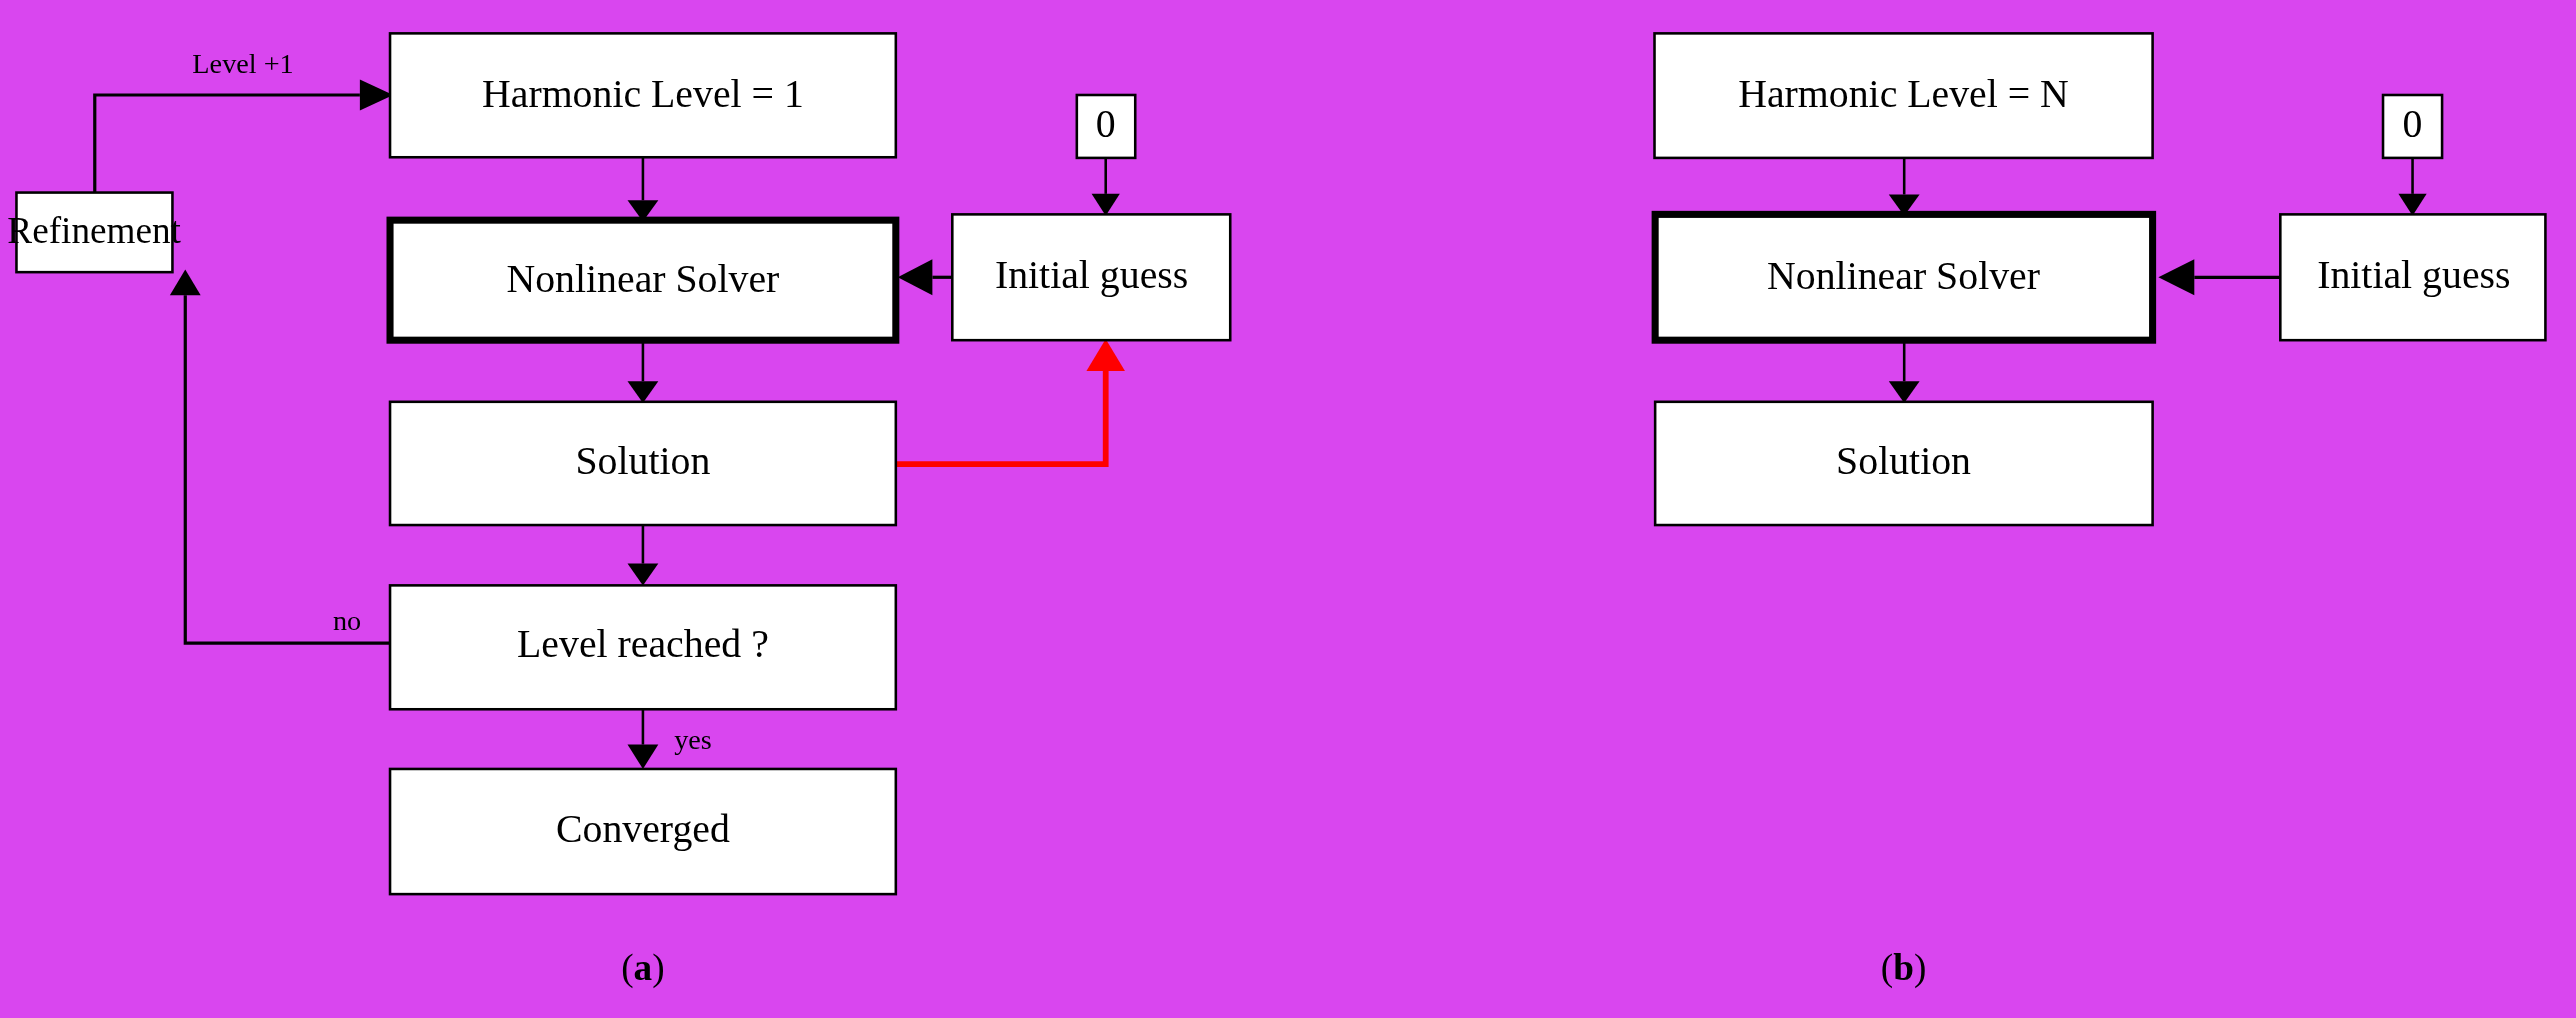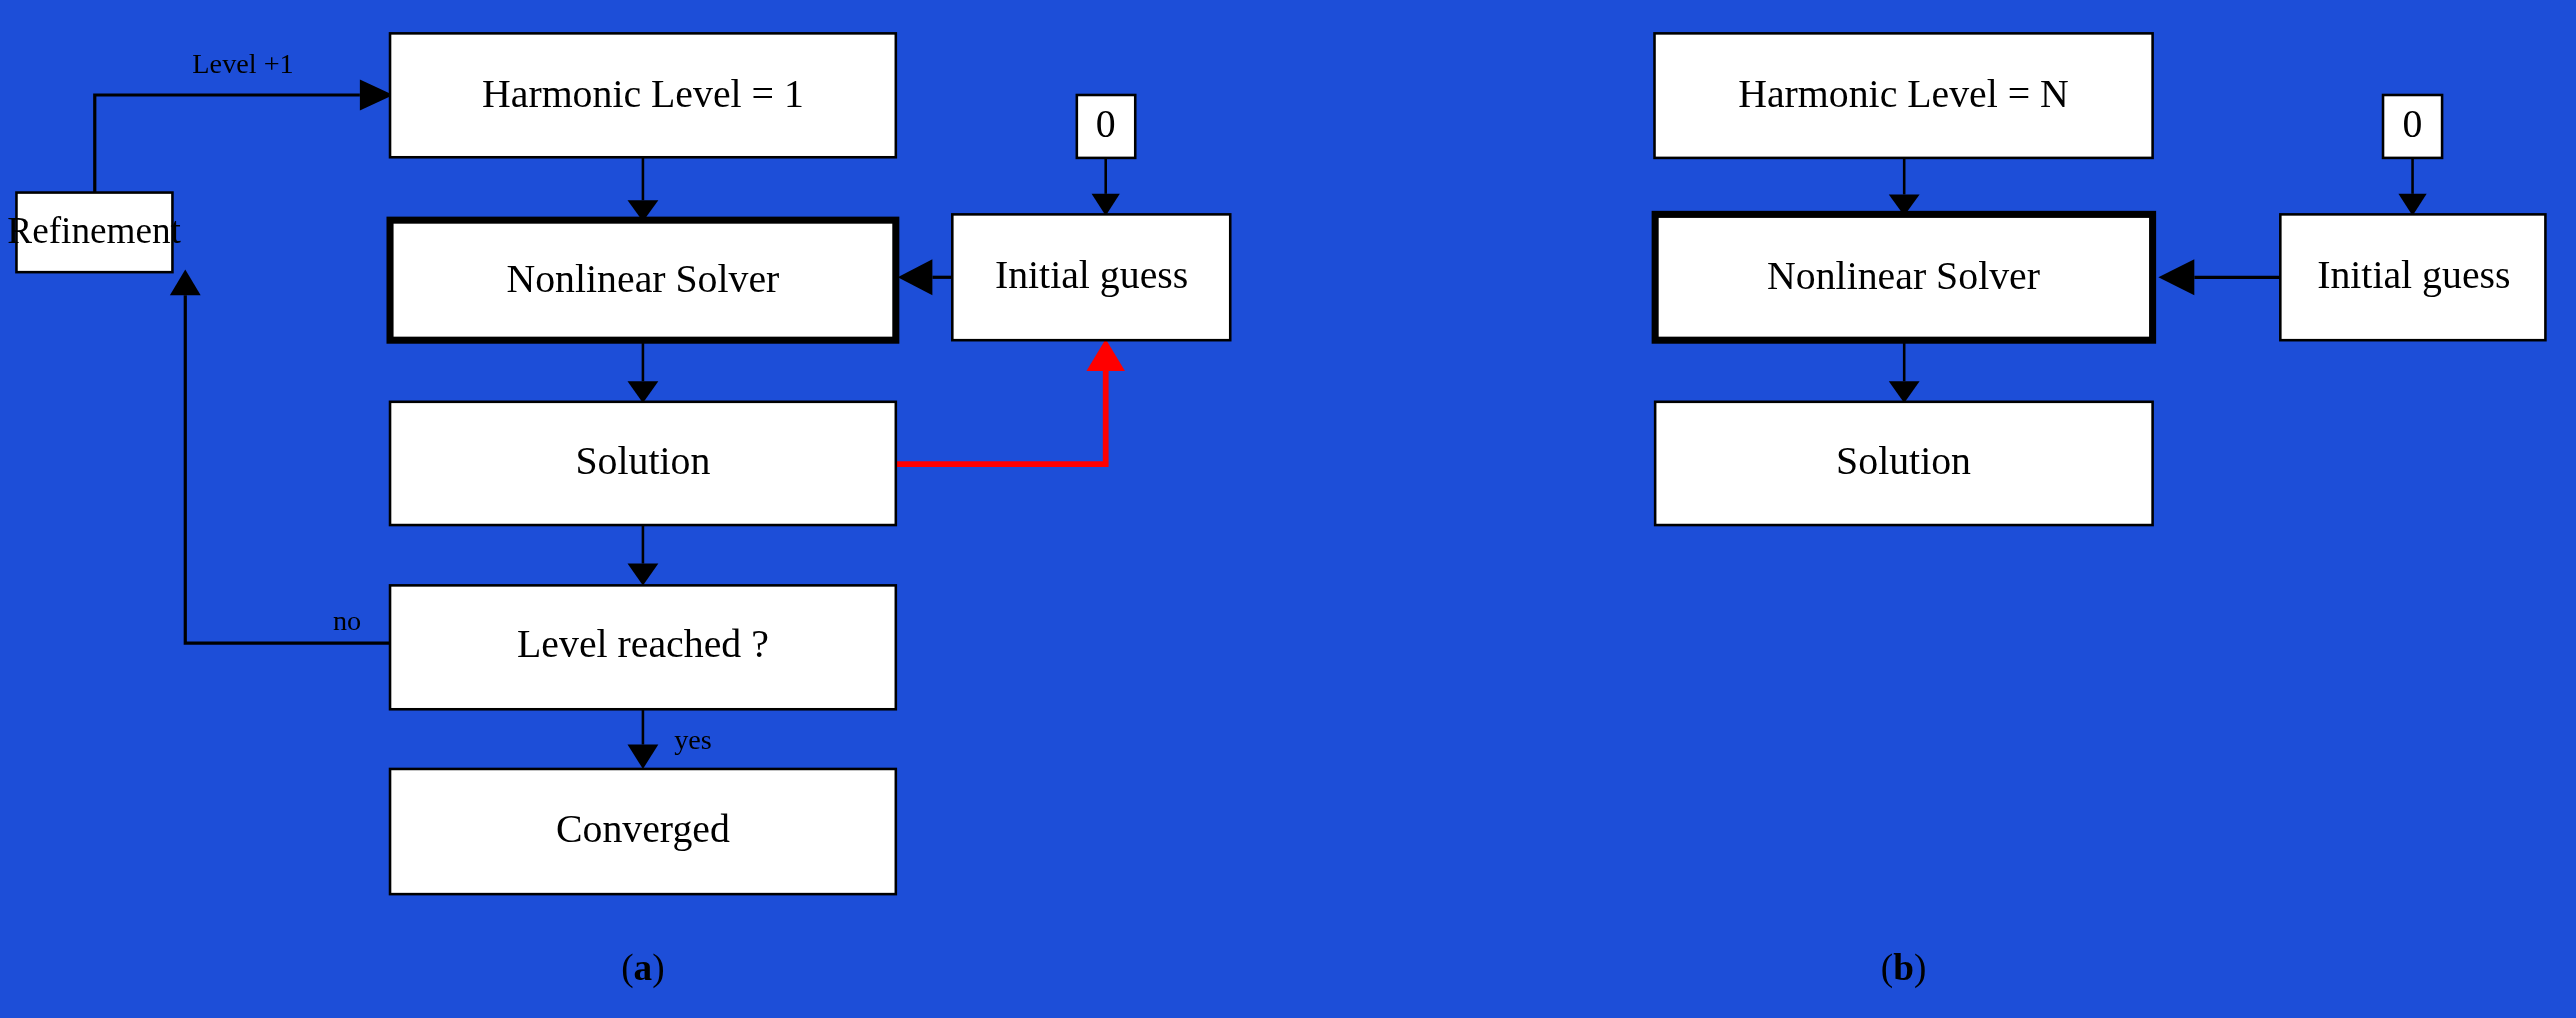--- a/index.html
+++ b/index.html
@@ -11,21 +11,21 @@
   body {
     width: 2576px;
     height: 1018px;
     font-family: "Liberation Serif", "DejaVu Serif", serif;
     overflow: hidden;
   }
   #figure-root {
     position: relative;
     width: 2576px;
     height: 1018px;
-    background: #1d4ed8;
+    background: #d946ef;
   }
   svg.diagram {
     position: absolute;
     left: 0;
     top: 0;
     width: 2576px;
     height: 1018px;
     display: block;
   }
   .node-rect {

